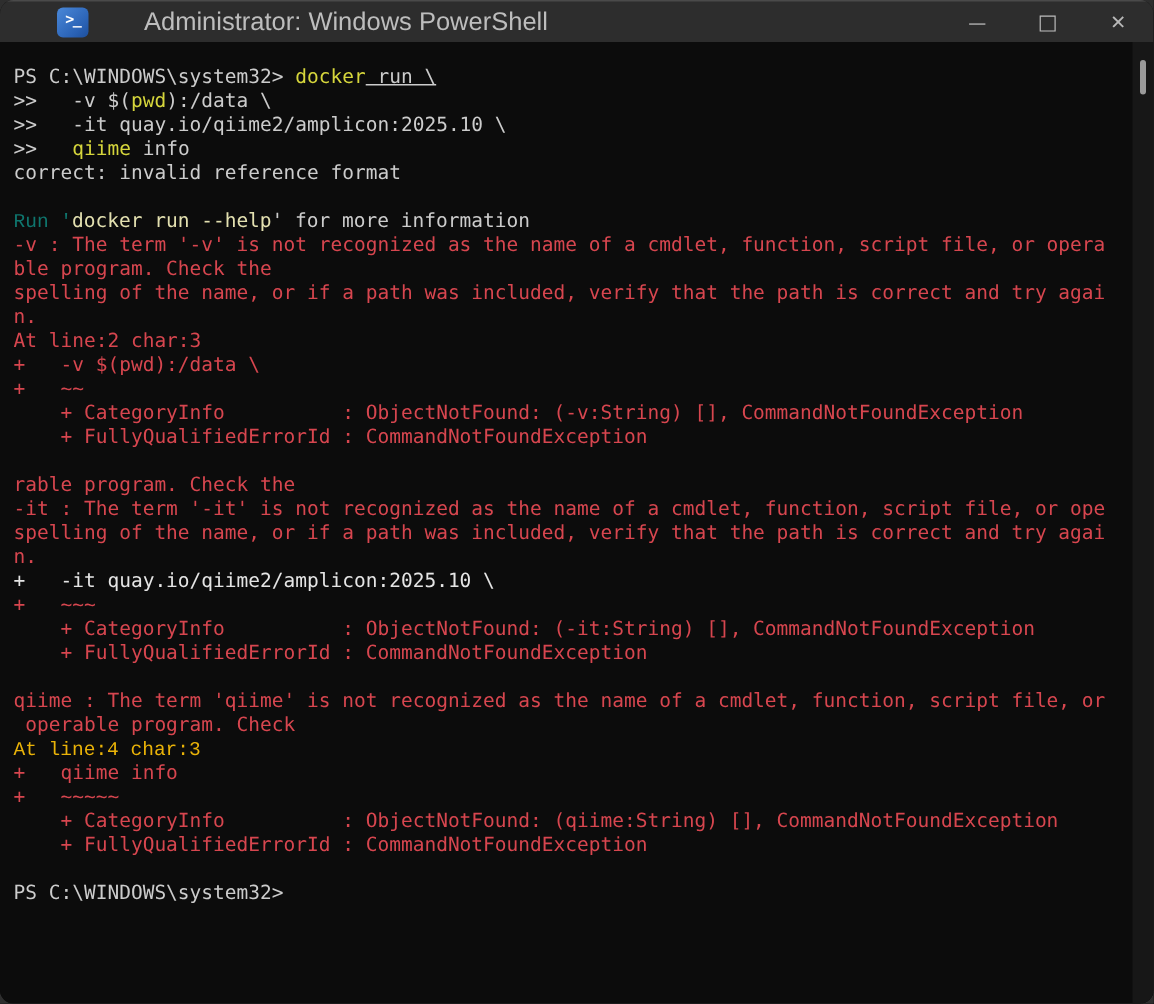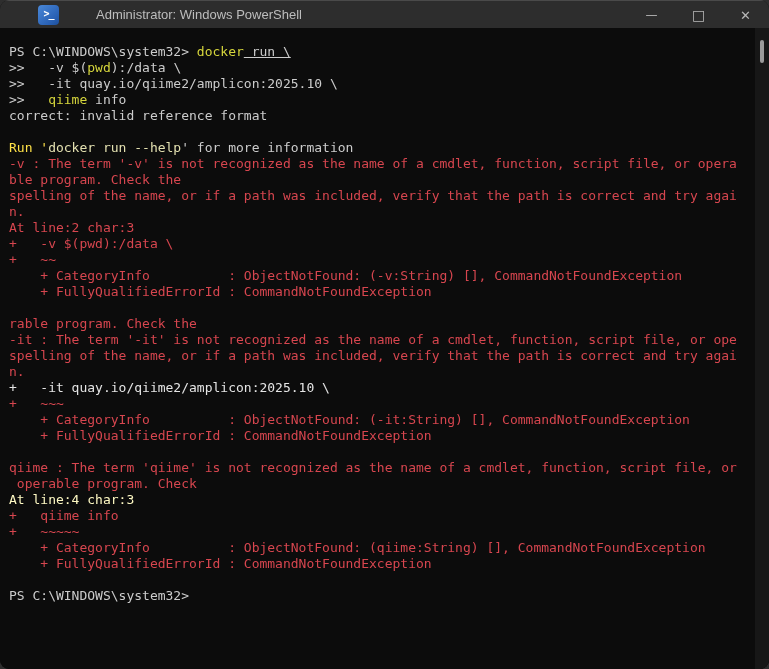--- a/index.html
+++ b/index.html
@@ -41,21 +41,21 @@
     letter-spacing: -1px;
   }
   .title-text {
     position: absolute;
     left: 96px;
     top: 0;
     height: 28px;
     line-height: 28px;
     color: #bdbdbd;
     font-family: "Liberation Sans", "DejaVu Sans", sans-serif;
-    font-size: 13px;
+    font-size: 17px;
     white-space: nowrap;
   }
   .controls {
     position: absolute;
     right: 0;
     top: 0;
     height: 28px;
     display: flex;
   }
   .ctrl {
@@ -130,21 +130,21 @@
   </div>
 
   <div class="terminal">
     <div class="output">
         <div class="line"><span style="color: rgb(204, 204, 204);">PS C:\WINDOWS\system32&gt; </span><span style="color: rgb(214, 214, 60);">docker</span><span style="color: rgb(204, 204, 204); text-decoration: underline;"> run \</span></div>
         <div class="line"><span style="color: rgb(204, 204, 204);">&gt;&gt;   -v $(</span><span style="color: rgb(214, 214, 60);">pwd</span><span style="color: rgb(204, 204, 204);">):/data \</span></div>
         <div class="line"><span style="color: rgb(204, 204, 204);">&gt;&gt;   -it quay.io/qiime2/amplicon:2025.10 \</span></div>
         <div class="line"><span style="color: rgb(204, 204, 204);">&gt;&gt;   </span><span style="color: rgb(214, 214, 60);">qiime</span><span style="color: rgb(204, 204, 204);"> info</span></div>
         <div class="line"><span style="color: rgb(204, 204, 204);">correct: invalid reference format</span></div>
         <div class="line"></div>
-        <div class="line"><span style="color: #fde047;">Run '</span><span style="color: rgb(227, 224, 176);">docker run --help</span><span style="color: rgb(204, 204, 204);">' for more information</span></div>
+        <div class="line"><span style="color: #0f766e; font-family: Liberation Mono, monospace;">Run '</span><span style="color: rgb(227, 224, 176);">docker run --help</span><span style="color: rgb(204, 204, 204);">' for more information</span></div>
         <div class="line"><span style="color: rgb(215, 70, 79);">-v : The term '-v' is not recognized as the name of a cmdlet, function, script file, or opera</span></div>
         <div class="line"><span style="color: rgb(215, 70, 79);">ble program. Check the</span></div>
         <div class="line"><span style="color: rgb(215, 70, 79);">spelling of the name, or if a path was included, verify that the path is correct and try agai</span></div>
         <div class="line"><span style="color: rgb(215, 70, 79);">n.</span></div>
         <div class="line"><span style="color: rgb(215, 70, 79);">At line:2 char:3</span></div>
         <div class="line"><span style="color: rgb(215, 70, 79);">+   -v $(pwd):/data \</span></div>
         <div class="line"><span style="color: rgb(215, 70, 79);">+   ~~</span></div>
         <div class="line"><span style="color: rgb(215, 70, 79);">    + CategoryInfo          : ObjectNotFound: (-v:String) [], CommandNotFoundException</span></div>
         <div class="line"><span style="color: rgb(215, 70, 79);">    + FullyQualifiedErrorId : CommandNotFoundException</span></div>
         <div class="line"></div>
@@ -152,21 +152,21 @@
         <div class="line"><span style="color: rgb(215, 70, 79);">-it : The term '-it' is not recognized as the name of a cmdlet, function, script file, or ope</span></div>
         <div class="line"><span style="color: rgb(215, 70, 79);">spelling of the name, or if a path was included, verify that the path is correct and try agai</span></div>
         <div class="line"><span style="color: rgb(215, 70, 79);">n.</span></div>
         <div class="line"><span style="color: #e5e5e5;">+   -it quay.io/qiime2/amplicon:2025.10 \</span></div>
         <div class="line"><span style="color: rgb(215, 70, 79);">+   ~~~</span></div>
         <div class="line"><span style="color: rgb(215, 70, 79);">    + CategoryInfo          : ObjectNotFound: (-it:String) [], CommandNotFoundException</span></div>
         <div class="line"><span style="color: rgb(215, 70, 79);">    + FullyQualifiedErrorId : CommandNotFoundException</span></div>
         <div class="line"></div>
         <div class="line"><span style="color: rgb(215, 70, 79);">qiime : The term 'qiime' is not recognized as the name of a cmdlet, function, script file, or</span></div>
         <div class="line"><span style="color: rgb(215, 70, 79);"> operable program. Check</span></div>
-        <div class="line"><span style="color: #fef9c3;">At line:4 char:3</span></div>
+        <div class="line"><span style="color: #eab308; font-family: Liberation Mono, monospace;">At line:4 char:3</span></div>
         <div class="line"><span style="color: rgb(215, 70, 79);">+   qiime info</span></div>
         <div class="line"><span style="color: rgb(215, 70, 79);">+   ~~~~~</span></div>
         <div class="line"><span style="color: rgb(215, 70, 79);">    + CategoryInfo          : ObjectNotFound: (qiime:String) [], CommandNotFoundException</span></div>
         <div class="line"><span style="color: rgb(215, 70, 79);">    + FullyQualifiedErrorId : CommandNotFoundException</span></div>
         <div class="line"></div>
         <div class="line"><span style="color: rgb(204, 204, 204);">PS C:\WINDOWS\system32&gt; </span></div>
       </div>
     <div class="scrollbar">
       <div class="scroll-thumb" style="background: rgb(154, 154, 154);"></div>
     </div>

